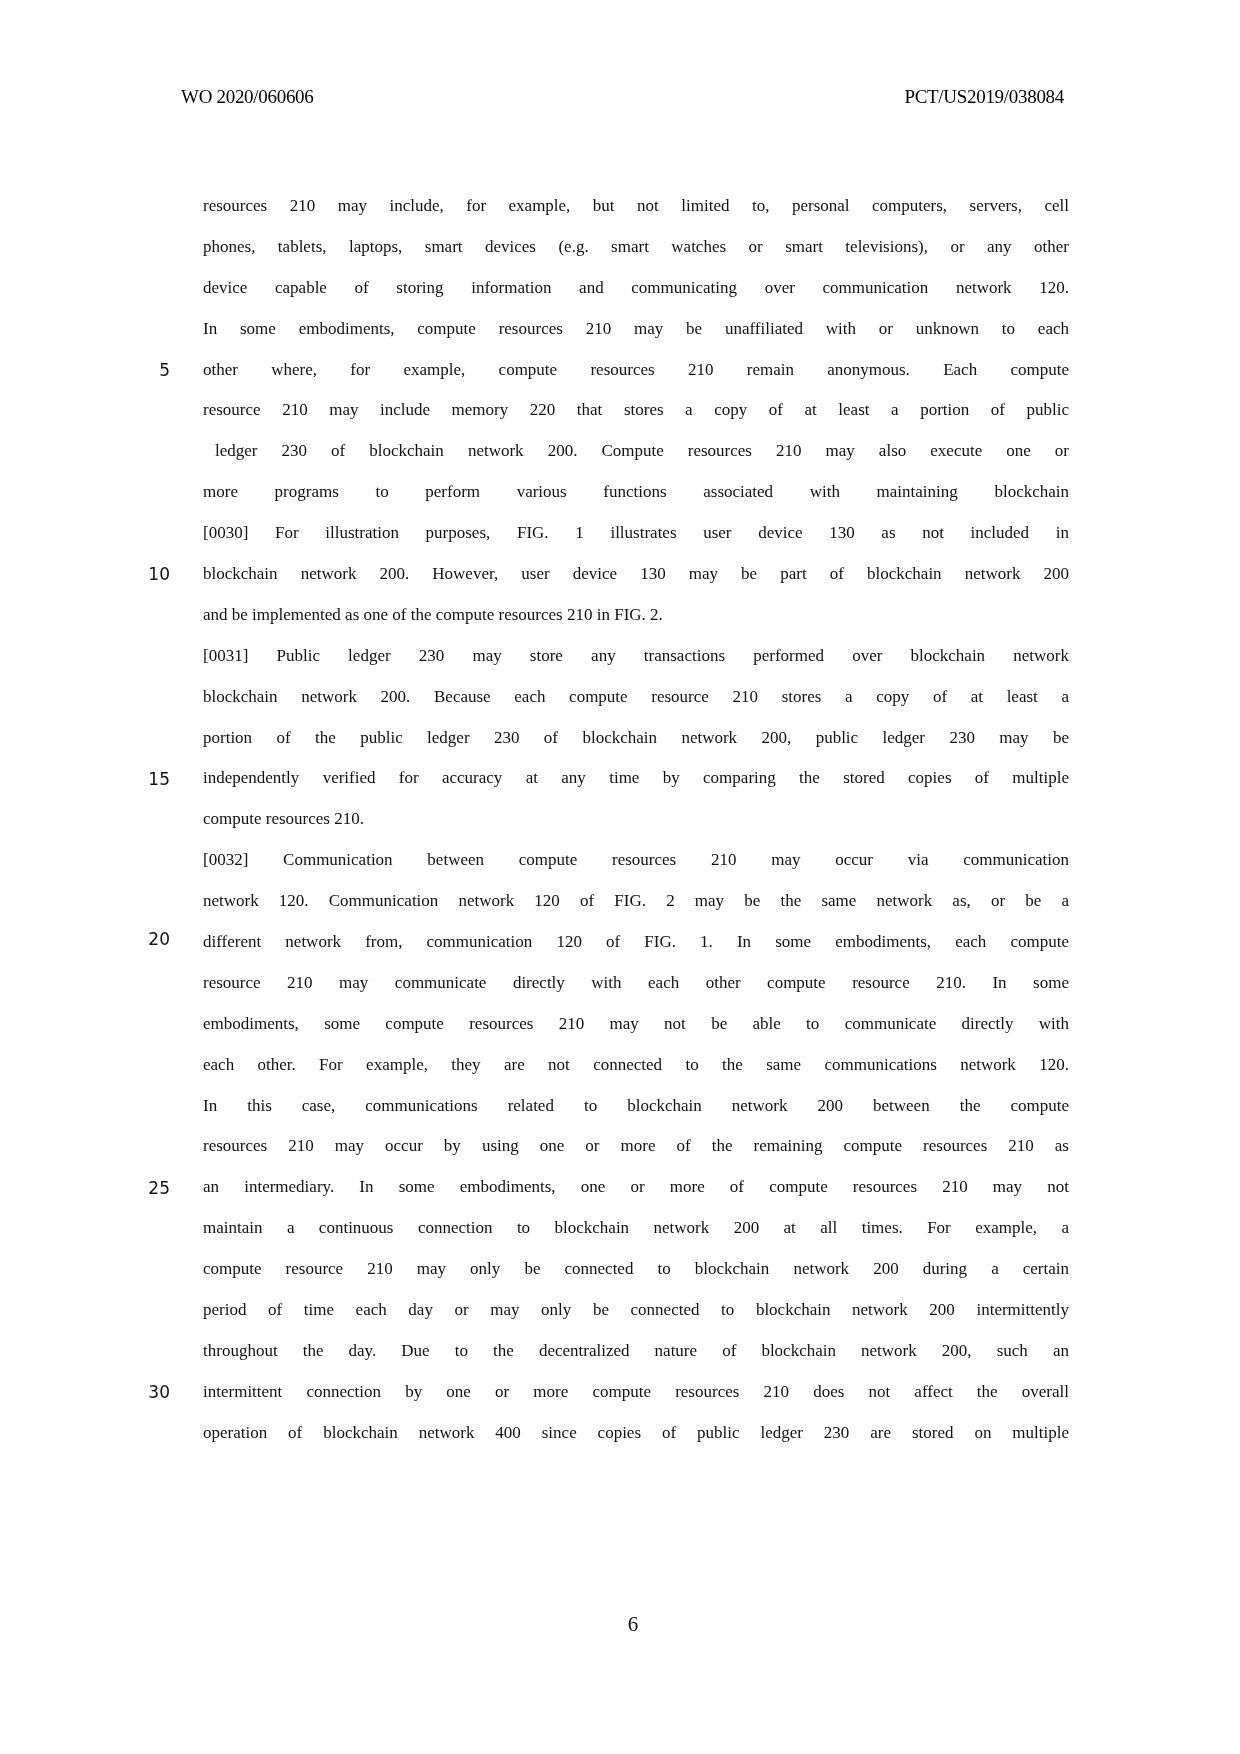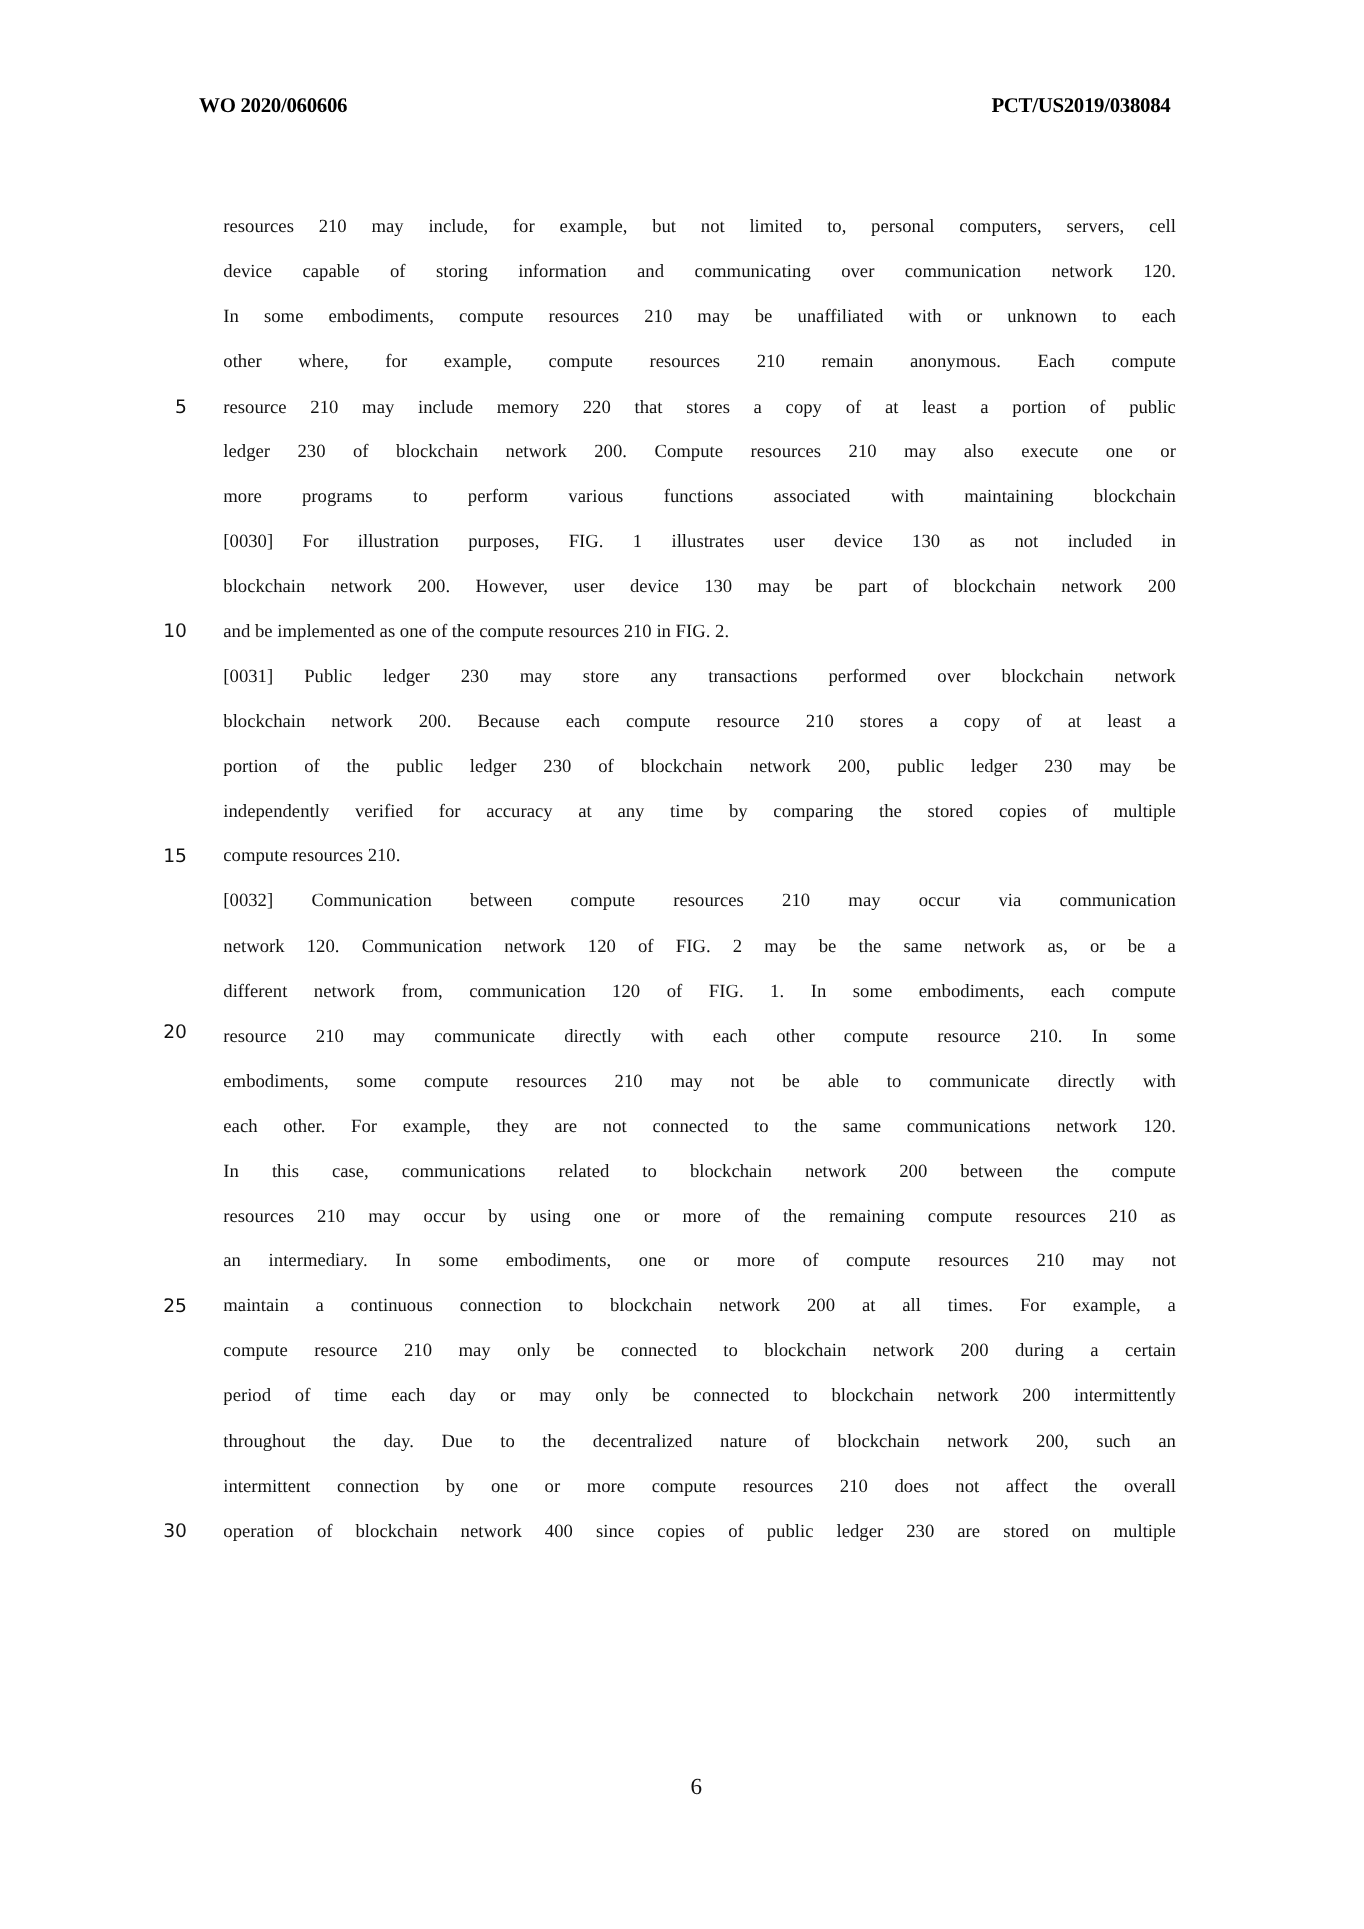--- a/index.html
+++ b/index.html
@@ -1,19 +1,19 @@
 <!DOCTYPE html>
 <html><head>
 <meta charset="utf-8">
 <style>
   html, body { margin: 0; padding: 0; background: #ffffff; }
   body { width: 1240px; height: 1754px; position: relative; overflow: hidden; color: #111111; }
   .hdr {
     position: absolute; top: 86px;
-    font-family: "Liberation Serif", serif; font-weight: bold; font-size: 19px;
+    font-family: "Liberation Serif", serif; font-weight: normal; font-size: 19px;
     letter-spacing: -0.3px; color: #000000; white-space: nowrap;
   }
   .hdr.left { left: 181px; }
   .hdr.right { right: 176px; }
   .body-text {
     position: absolute; left: 203px; top: 193px; width: 866px;
   }
   .line {
     height: 40.9px; line-height: 26px;
     font-family: "Liberation Serif", serif; font-size: 17px;
@@ -43,25 +43,26 @@
       <div class="ln" style="top: 163.6px;">5</div>
       <div class="ln" style="top: 368.1px;">10</div>
       <div class="ln" style="top: 572.6px;">15</div>
       <div class="ln" style="top: 733px;">20</div>
       <div class="ln" style="top: 981.6px;">25</div>
       <div class="ln" style="top: 1186.1px;">30</div>
     </div>
 
   <div class="body-text" id="body-text">
       <div class="line" style="white-space: normal; height: 40.9px; overflow: hidden;">resources 210 may include, for example, but not limited to, personal computers, servers, cell</div>
+      <div class="line" style="white-space: normal; height: 40.9px; overflow: hidden;">phones, tablets, laptops, smart devices (e.g. smart watches or smart televisions), or any other</div>
       <div class="line" style="white-space: normal; height: 40.9px; overflow: hidden;">device capable of storing information and communicating over communication network 120.</div>
       <div class="line" style="white-space: normal; height: 40.9px; overflow: hidden;">In some embodiments, compute resources 210 may be unaffiliated with or unknown to each</div>
       <div class="line" style="white-space: normal; height: 40.9px; overflow: hidden;">other where, for example, compute resources 210 remain anonymous.  Each compute</div>
       <div class="line" style="white-space: normal; height: 40.9px; overflow: hidden;">resource 210 may include memory 220 that stores a copy of at least a portion of public</div>
-      <div class="line" style="white-space: normal; height: 40.9px; overflow: hidden;">ledger 230 of blockchain network 200.  Compute resources 210 may also execute one or</div>
+      <div class="line" style="white-space: normal; height: 40.9px; overflow: hidden; margin-left: 12px;">ledger 230 of blockchain network 200.  Compute resources 210 may also execute one or</div>
       <div class="line" style="white-space: normal; height: 40.9px; overflow: hidden;">more programs to perform various functions associated with maintaining blockchain</div>
       <div class="line" style="white-space: normal; height: 40.9px; overflow: hidden;">[0030] For illustration purposes, FIG. 1 illustrates user device 130 as not included in</div>
       <div class="line" style="white-space: normal; height: 40.9px; overflow: hidden;">blockchain network 200.  However, user device 130 may be part of blockchain network 200</div>
       <div class="line last" style="white-space: nowrap;">and be implemented as one of the compute resources 210 in FIG. 2.</div>
       <div class="line" style="white-space: normal; height: 40.9px; overflow: hidden;">[0031] Public ledger 230 may store any transactions performed over blockchain network</div>
       <div class="line" style="white-space: normal; height: 40.9px; overflow: hidden;">blockchain network 200.  Because each compute resource 210 stores a copy of at least a</div>
       <div class="line" style="white-space: normal; height: 40.9px; overflow: hidden;">portion of the public ledger 230 of blockchain network 200, public ledger 230 may be</div>
       <div class="line" style="white-space: normal; height: 40.9px; overflow: hidden;">independently verified for accuracy at any time by comparing the stored copies of multiple</div>
       <div class="line last" style="white-space: nowrap;">compute resources 210.</div>
       <div class="line" style="white-space: normal; height: 40.9px; overflow: hidden;">[0032] Communication between compute resources 210 may occur via communication</div>

